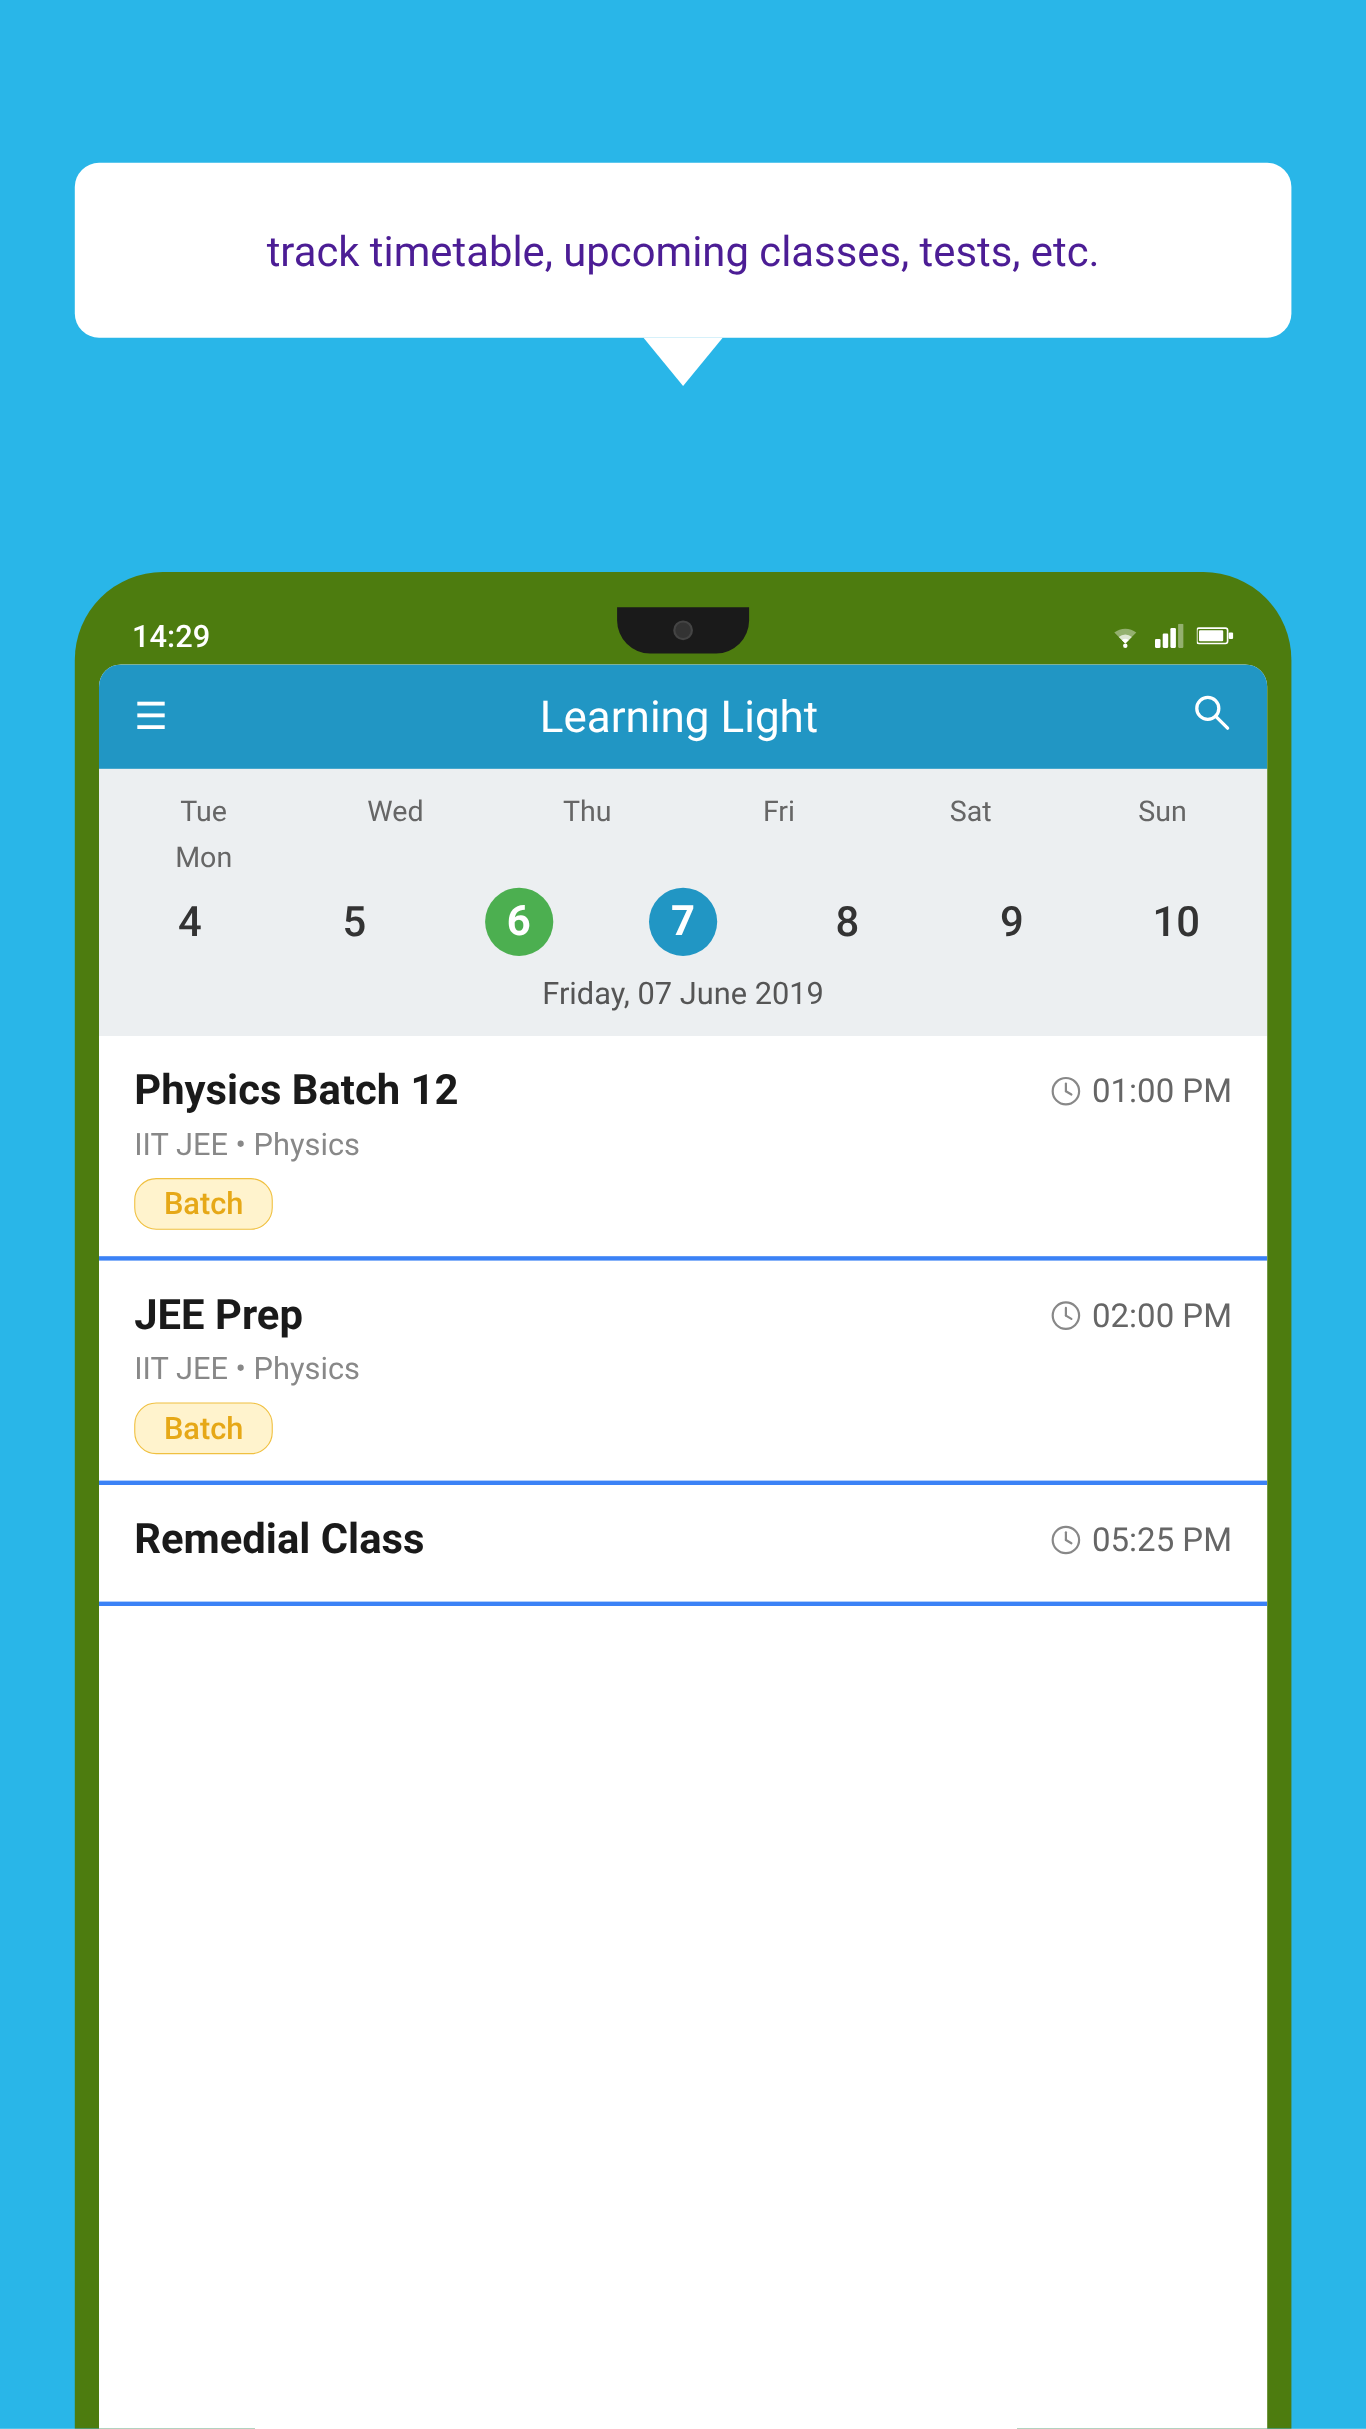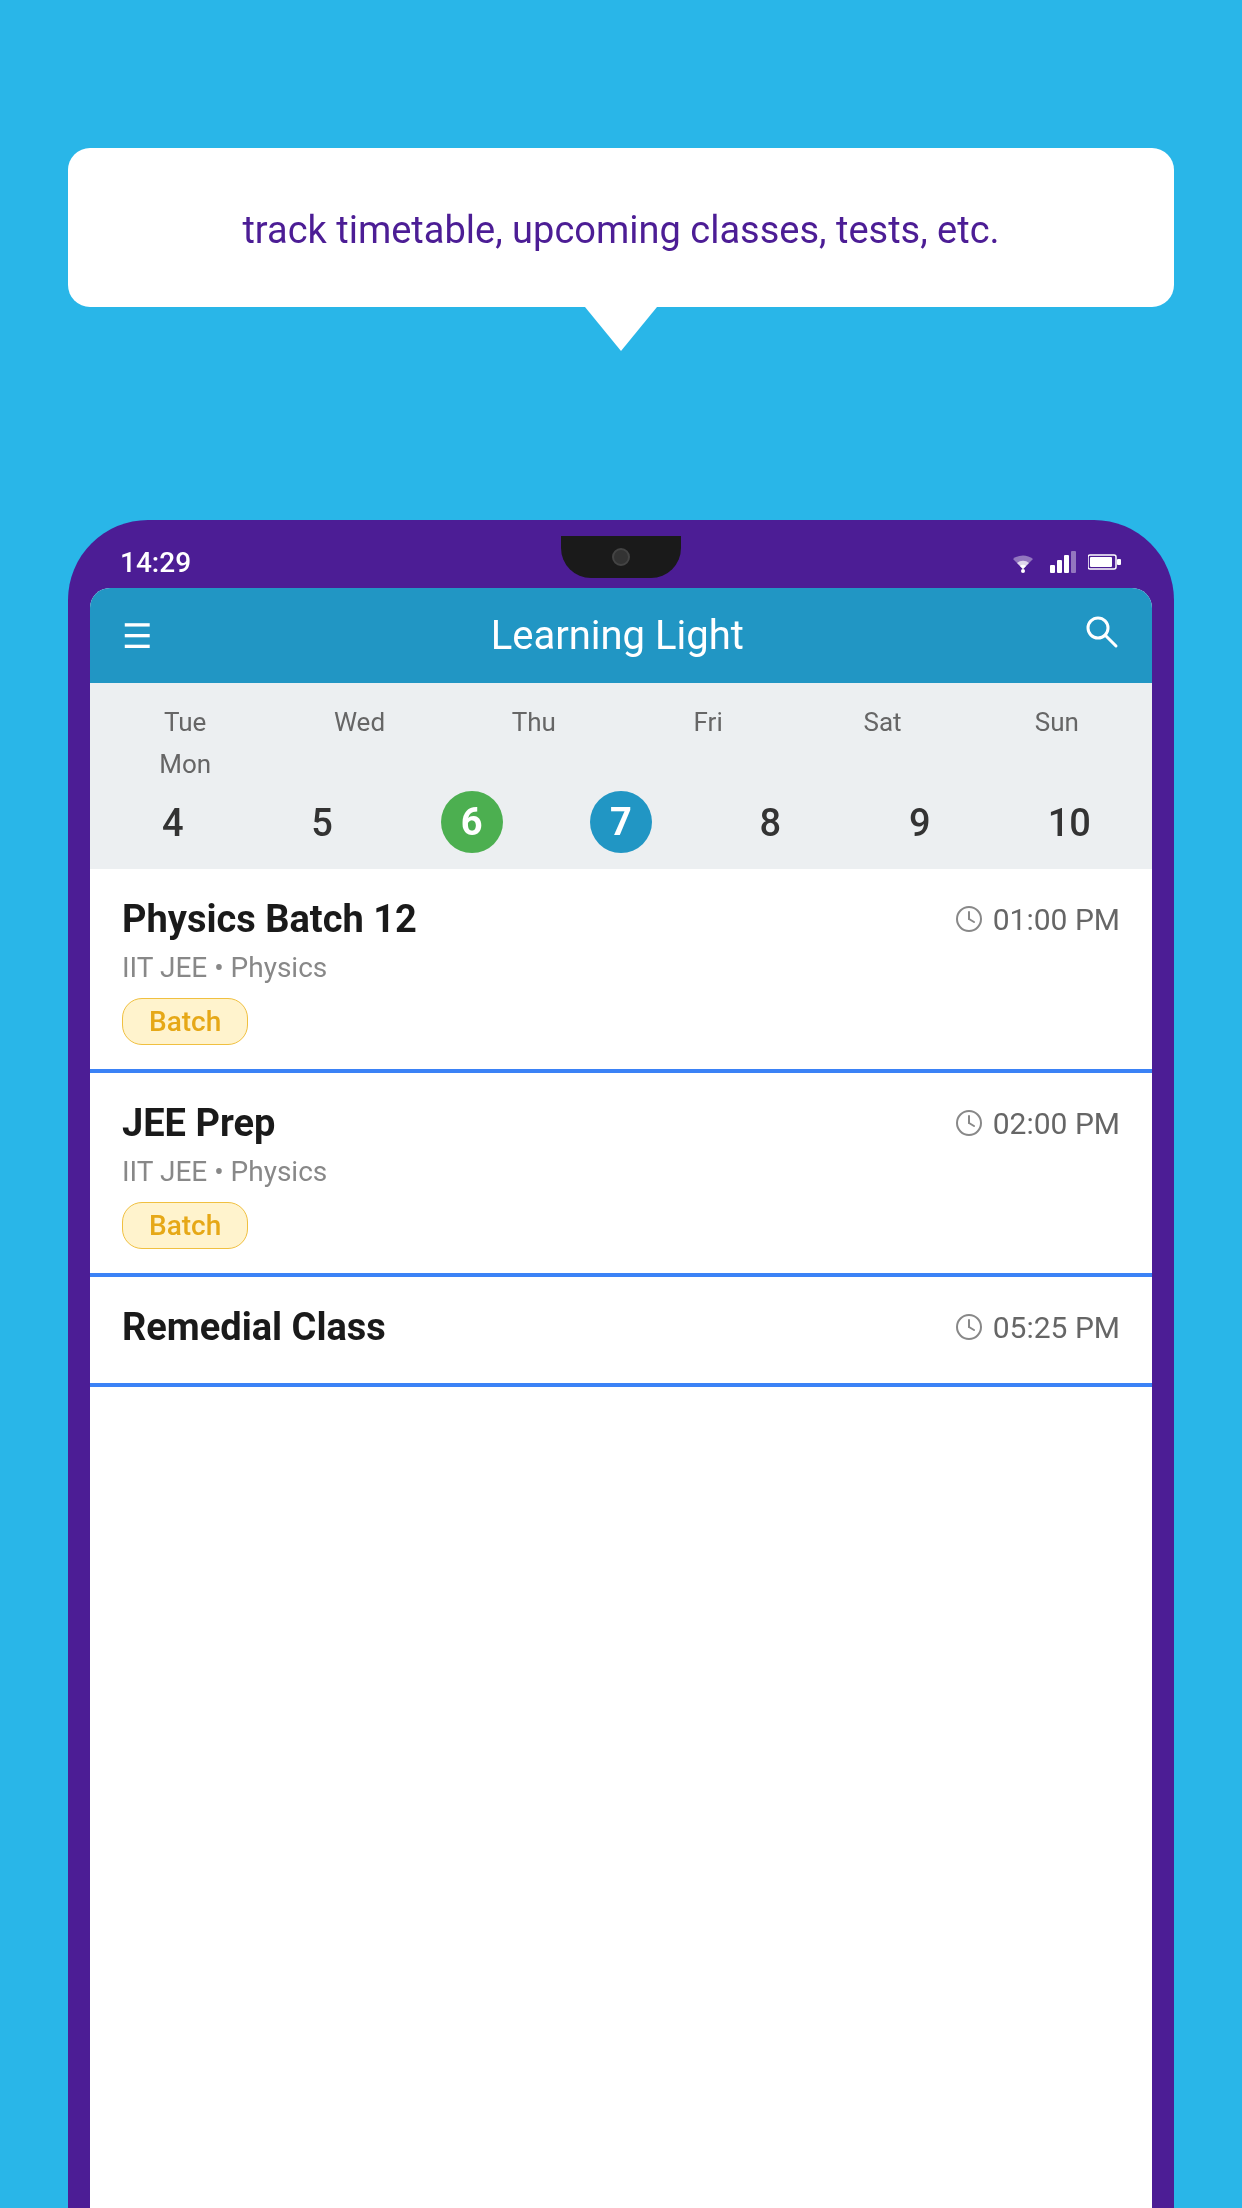--- a/index.html
+++ b/index.html
@@ -49,23 +49,23 @@
       font-weight: 400;
     }
 
     
     .phone-frame {
       position: absolute;
       top: 520px;
       left: 68px;
       right: 68px;
       bottom: 0;
-      background: #4c1d95;
+      background: #4d7c0f;
       border-radius: 80px 80px 0 0;
-      padding: 16px 22px 0;
+      padding: 32px 22px 0;
     }
 
     
     .phone-status-bar {
       display: flex;
       justify-content: space-between;
       align-items: center;
       padding: 0 30px;
       height: 52px;
       position: relative;
@@ -299,20 +299,21 @@
       </div>
       <div class="day-numbers">
         <div class="day-number">4</div>
         <div class="day-number">5</div>
         <div class="day-number today">6</div>
         <div class="day-number selected">7</div>
         <div class="day-number">8</div>
         <div class="day-number">9</div>
         <div class="day-number">10</div>
       </div>
+      <div class="selected-date-label">Friday, 07 June 2019</div>
     </div>
 
     <div class="schedule-list">
 
       <div class="schedule-item">
         <div class="schedule-item-top">
           <span class="schedule-title">Physics Batch 12</span>
           <span class="schedule-time">
             <svg width="28" height="28" viewBox="0 0 28 28" fill="none">
               <circle cx="14" cy="14" r="12" stroke="#888" stroke-width="2"></circle>

